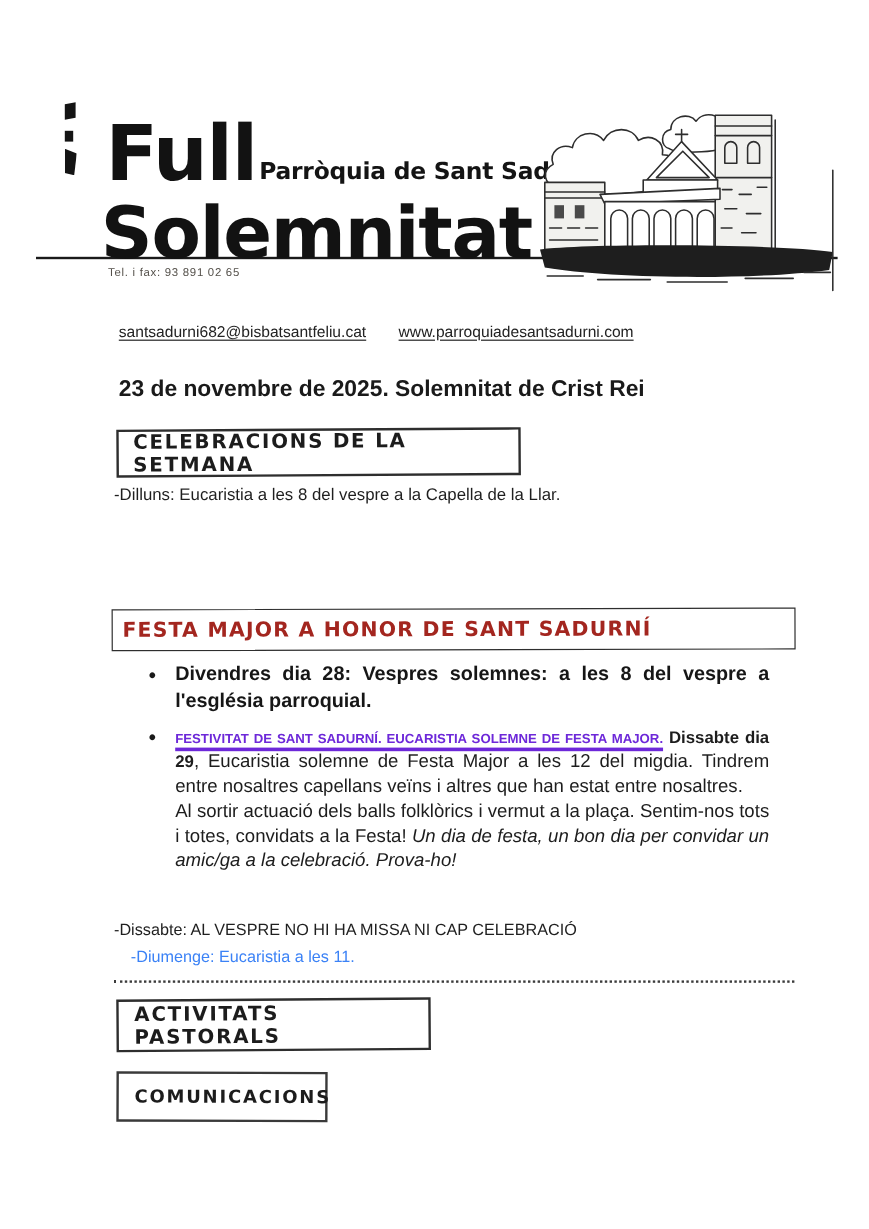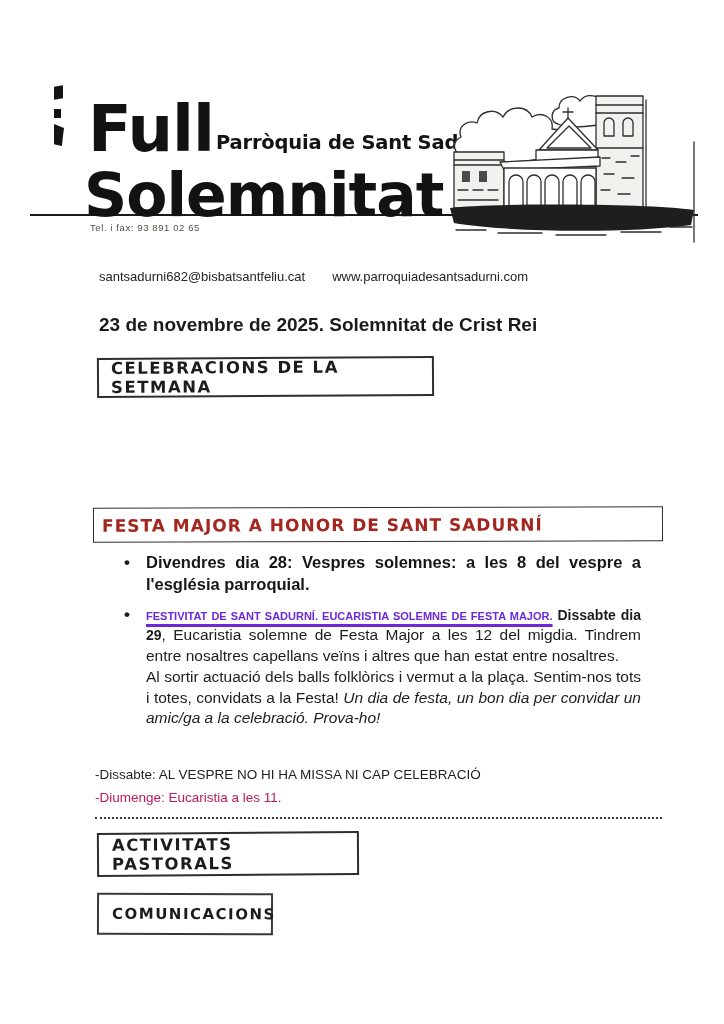--- a/index.html
+++ b/index.html
@@ -27,21 +27,21 @@
   #masthead-informatiu{
     left:84px;top:160px;font-family:"DejaVu Sans","Liberation Sans",sans-serif;
     font-size:60px;font-weight:bold;letter-spacing:-1px;color:#121212;z-index:3;
   }
   #header-rule{left:30px;top:214px;width:668px;height:2px;background:#1a1a1a;z-index:1;}
   #tel-line{left:90px;top:222px;font-size:9.5px;color:#54504a;letter-spacing:0.6px;}
   #church{left:446px;top:90px;z-index:2;}
 
   
   #contact-row{left:99px;top:269px;font-size:13px;color:#232323;}
-  #contact-row .lnk{text-underline-offset:2px;margin-right:27px;}
+  #contact-row .lnk{text-decoration:underline;text-underline-offset:2px;margin-right:27px;}
   #date-line{left:99px;top:314px;font-size:19px;font-weight:bold;color:#1a1a1a;}
 
   
   .head-box{
     border:2px solid #2e2e2e;background:#fff;display:flex;align-items:center;
     font-family:"DejaVu Sans","Liberation Sans",sans-serif;font-weight:bold;
   }
   #box-celebracions{left:97px;top:357px;width:333px;height:36px;transform:rotate(-0.35deg);}
   #box-celebracions .t{font-size:16.5px;letter-spacing:1.5px;padding-left:12px;color:#1c1c1c;}
   #box-festa{left:93px;top:507px;width:568px;height:33px;border-width:1.5px;transform:rotate(-0.15deg);}
@@ -63,21 +63,21 @@
   #bullet2 p{margin:0;font-size:15.5px;line-height:1.34;text-align:justify;color:#1d1d1d;}
   #bullet2 .hd{
     font-weight:bold;font-size:11px;text-decoration:underline;
     text-decoration-thickness:2.5px;text-underline-offset:3.5px;color:#6d28d9;
   }
   #bullet2 .bd{font-weight:bold;font-size:14px;}
   #bullet2 .it{font-style:italic;}
 
   
   #after-line1{left:95px;top:767px;font-size:13.5px;color:#1f1f1f;}
-  #after-line2{left:95px;top:790px;font-size:13.5px;color:#be185d;}
+  #after-line2{left:109px;top:790px;font-size:13.5px;color:#3b82f6;}
   #dotted-sep{left:95px;top:805px;width:567px;height:12px;border-bottom:2px dotted #3c3c3c;}
 
   svg .sk{stroke:#2e2e2e;stroke-width:1.3;fill:none;stroke-linecap:round;stroke-linejoin:round;}
   svg .fw{fill:#ffffff;}
   svg .fl{fill:#f1f1ee;}
 </style>
 </head>
 <body>
 
 <div class="abs artifact" id="artifact1"></div>
@@ -133,20 +133,21 @@
   <span class="lnk">santsadurni682@bisbatsantfeliu.cat</span><span class="lnk">www.parroquiadesantsadurni.com</span>
 </div>
 
 <div class="abs" id="date-line">23 de novembre de 2025. Solemnitat de Crist Rei</div>
 
 <div class="abs head-box" id="box-celebracions">
   <span class="t">CELEBRACIONS DE LA SETMANA</span>
 </div>
 
 <div class="abs" id="celebracions-body">
+  <p>-Dilluns: Eucaristia a les 8 del vespre a la Capella de la Llar.</p>
 </div>
 
 <div class="abs head-box" id="box-festa">
   <span class="t">FESTA MAJOR A HONOR DE SANT SADURNÍ</span>
 </div>
 
 <div class="abs" id="festa-bullets">
   <div class="bullet-item" id="bullet1">Divendres dia 28: Vespres solemnes: a les 8 del vespre a l'església parroquial.</div>
   <div class="bullet-item" id="bullet2">
     <p><span class="hd">FESTIVITAT DE SANT SADURNÍ. EUCARISTIA SOLEMNE DE FESTA MAJOR.</span><span class="bd"> Dissabte dia 29</span><span>, Eucaristia solemne de Festa Major a les 12 del migdia. Tindrem entre nosaltres capellans veïns i altres que han estat entre nosaltres.</span></p>

